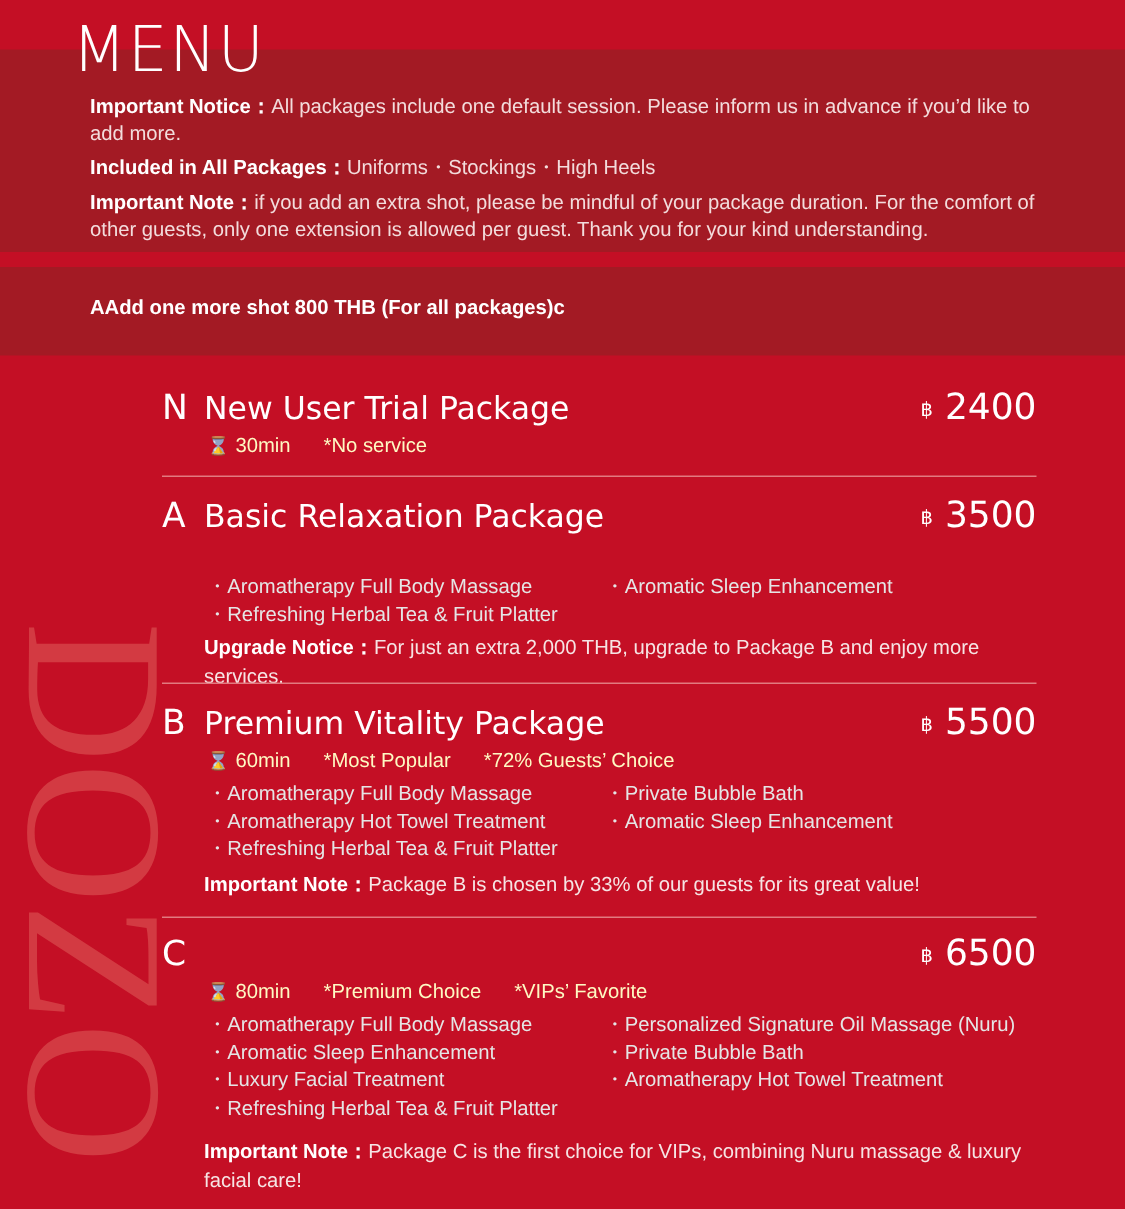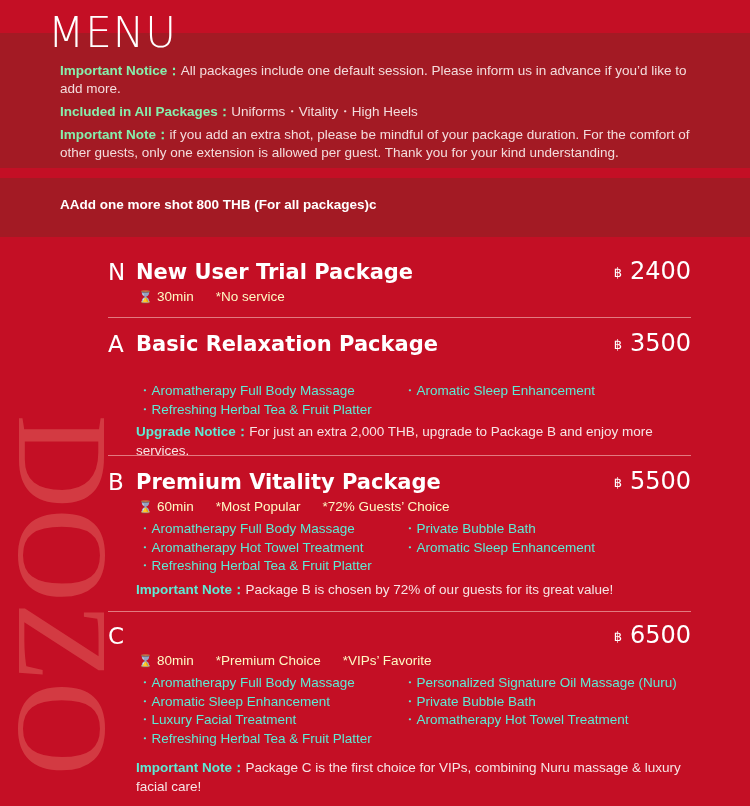--- a/index.html
+++ b/index.html
@@ -12,58 +12,58 @@
   }
   .band1 { position: absolute; left: 0; top: 33px; width: 750px; height: 135px; background: #a31a24; }
   .band2 { position: absolute; left: 0; top: 178px; width: 750px; height: 59px; background: #a31a24; }
   .title {
     position: absolute; left: 48px; top: 8px;
     font-size: 42px; font-weight: normal; letter-spacing: 1px; line-height: 50px;
     font-family: "DejaVu Sans", sans-serif; font-weight: 200;
   }
   .notices { position: absolute; left: 60px; top: 62px; width: 650px; font-size: 13.5px; line-height: 18px; color: #f3dcdc; }
   .notices p { margin: 0 0 5px 0; }
-  .notices b { color: #86efac; }
+  .notices b { color: #ffffff; }
   .addon { position: absolute; left: 60px; top: 196px; width: 650px; font-size: 13.5px; line-height: 18px; color: #f3dcdc; }
   .addon b { color: #fff; display: block; }
 
   .watermark {
     position: absolute; left: -118px; top: 530px;
     transform: rotate(90deg);
     font-family: "Liberation Serif", serif;
     font-size: 130px; color: #d8494c; opacity: 0.75;
     letter-spacing: 0px; white-space: nowrap; line-height: 1;
   }
 
   .pkg { position: absolute; left: 108px; width: 583px; }
   .pkg .letter { position: absolute; left: 0; top: 0; font-size: 23px; line-height: 28px; font-family: "DejaVu Sans", sans-serif; }
-  .pkg .name { position: absolute; left: 28px; top: 0; font-size: 21px; line-height: 28px; font-family: "DejaVu Sans", sans-serif; font-weight: bold; }
+  .pkg .name { position: absolute; left: 28px; top: 0; font-size: 21px; line-height: 28px; font-family: "DejaVu Sans", sans-serif; font-weight: normal; }
   .pkg .price { position: absolute; right: 0; top: -2px; font-size: 24px; line-height: 30px; font-family: "DejaVu Sans", sans-serif; margin-left: 24px; }
   .pkg .price .cur { font-size: 13px; margin-right: 8px; vertical-align: 2px; }
   .meta { position: absolute; left: 30px; top: 30px; font-size: 13.5px; line-height: 18px; color: #fef9c3; white-space: nowrap; }
   .meta span { margin-right: 22px; }
   .meta .hg { margin-right: 4px; font-size: 12px; }
-  .services { position: absolute; left: 30px; top: 52px; width: 560px; display: grid; grid-template-columns: 265px 300px; font-size: 13.5px; line-height: 18.5px; color: #5eead4; }
+  .services { position: absolute; left: 30px; top: 52px; width: 560px; display: grid; grid-template-columns: 265px 300px; font-size: 13.5px; line-height: 18.5px; color: #e5e5e5; }
   .services div { white-space: nowrap; }
   .note { position: absolute; left: 28px; font-size: 13.5px; line-height: 19px; color: #f6e4e4; width: 560px; }
-  .note b { color: #5eead4; }
+  .note b { color: #ffffff; }
   .divider { position: absolute; left: 108px; width: 583px; height: 1px; background: #e27a80; }
 </style>
 </head>
 <body>
 
 <div class="band1"></div>
 <div class="band2"></div>
 <div class="watermark">DOZO</div>
 
 <div class="title">MENU</div>
 
 <div class="notices">
   <p><b>Important Notice：</b><span>All packages include one default session. Please inform us in advance if you’d like to add more.</span></p>
-  <p><b>Included in All Packages：</b><span>Uniforms・Vitality・High Heels</span></p>
+  <p><b>Included in All Packages：</b><span>Uniforms・Stockings・High Heels</span></p>
   <p><b>Important Note：</b><span>if you add an extra shot, please be mindful of your package duration. For the comfort of other guests, only one extension is allowed per guest. Thank you for your kind understanding.</span></p>
 </div>
 
 <div class="addon">
   <b>AAdd one more shot 800 THB (For all packages)c</b>
 </div>
 
 <div class="pkg" style="top:258px;height:50px;">
   <div class="letter">N</div>
   <div class="name">New User Trial Package</div>
@@ -94,21 +94,21 @@
   <div class="meta">
     <span class="hg">⌛</span><span>60min</span><span>*Most Popular</span><span>*72% Guests’ Choice</span>
   </div>
   <div class="services">
     <div>・Aromatherapy Full Body Massage</div>
     <div>・Private Bubble Bath</div>
     <div>・Aromatherapy Hot Towel Treatment</div>
     <div>・Aromatic Sleep Enhancement</div>
     <div>・Refreshing Herbal Tea &amp; Fruit Platter</div>
   </div>
-  <div class="note" style="top:112px;"><b>Important Note：</b><span>Package B is chosen by 72% of our guests for its great value!</span></div>
+  <div class="note" style="top:112px;"><b>Important Note：</b><span>Package B is chosen by 33% of our guests for its great value!</span></div>
 </div>
 <div class="divider" style="top:611px;"></div>
 
 <div class="pkg" style="top:622px;height:180px;">
   <div class="letter">C</div>
   <div class="price"><span class="cur">฿</span><span>6500</span></div>
   <div class="meta">
     <span class="hg">⌛</span><span>80min</span><span>*Premium Choice</span><span>*VIPs’ Favorite</span>
   </div>
   <div class="services">

